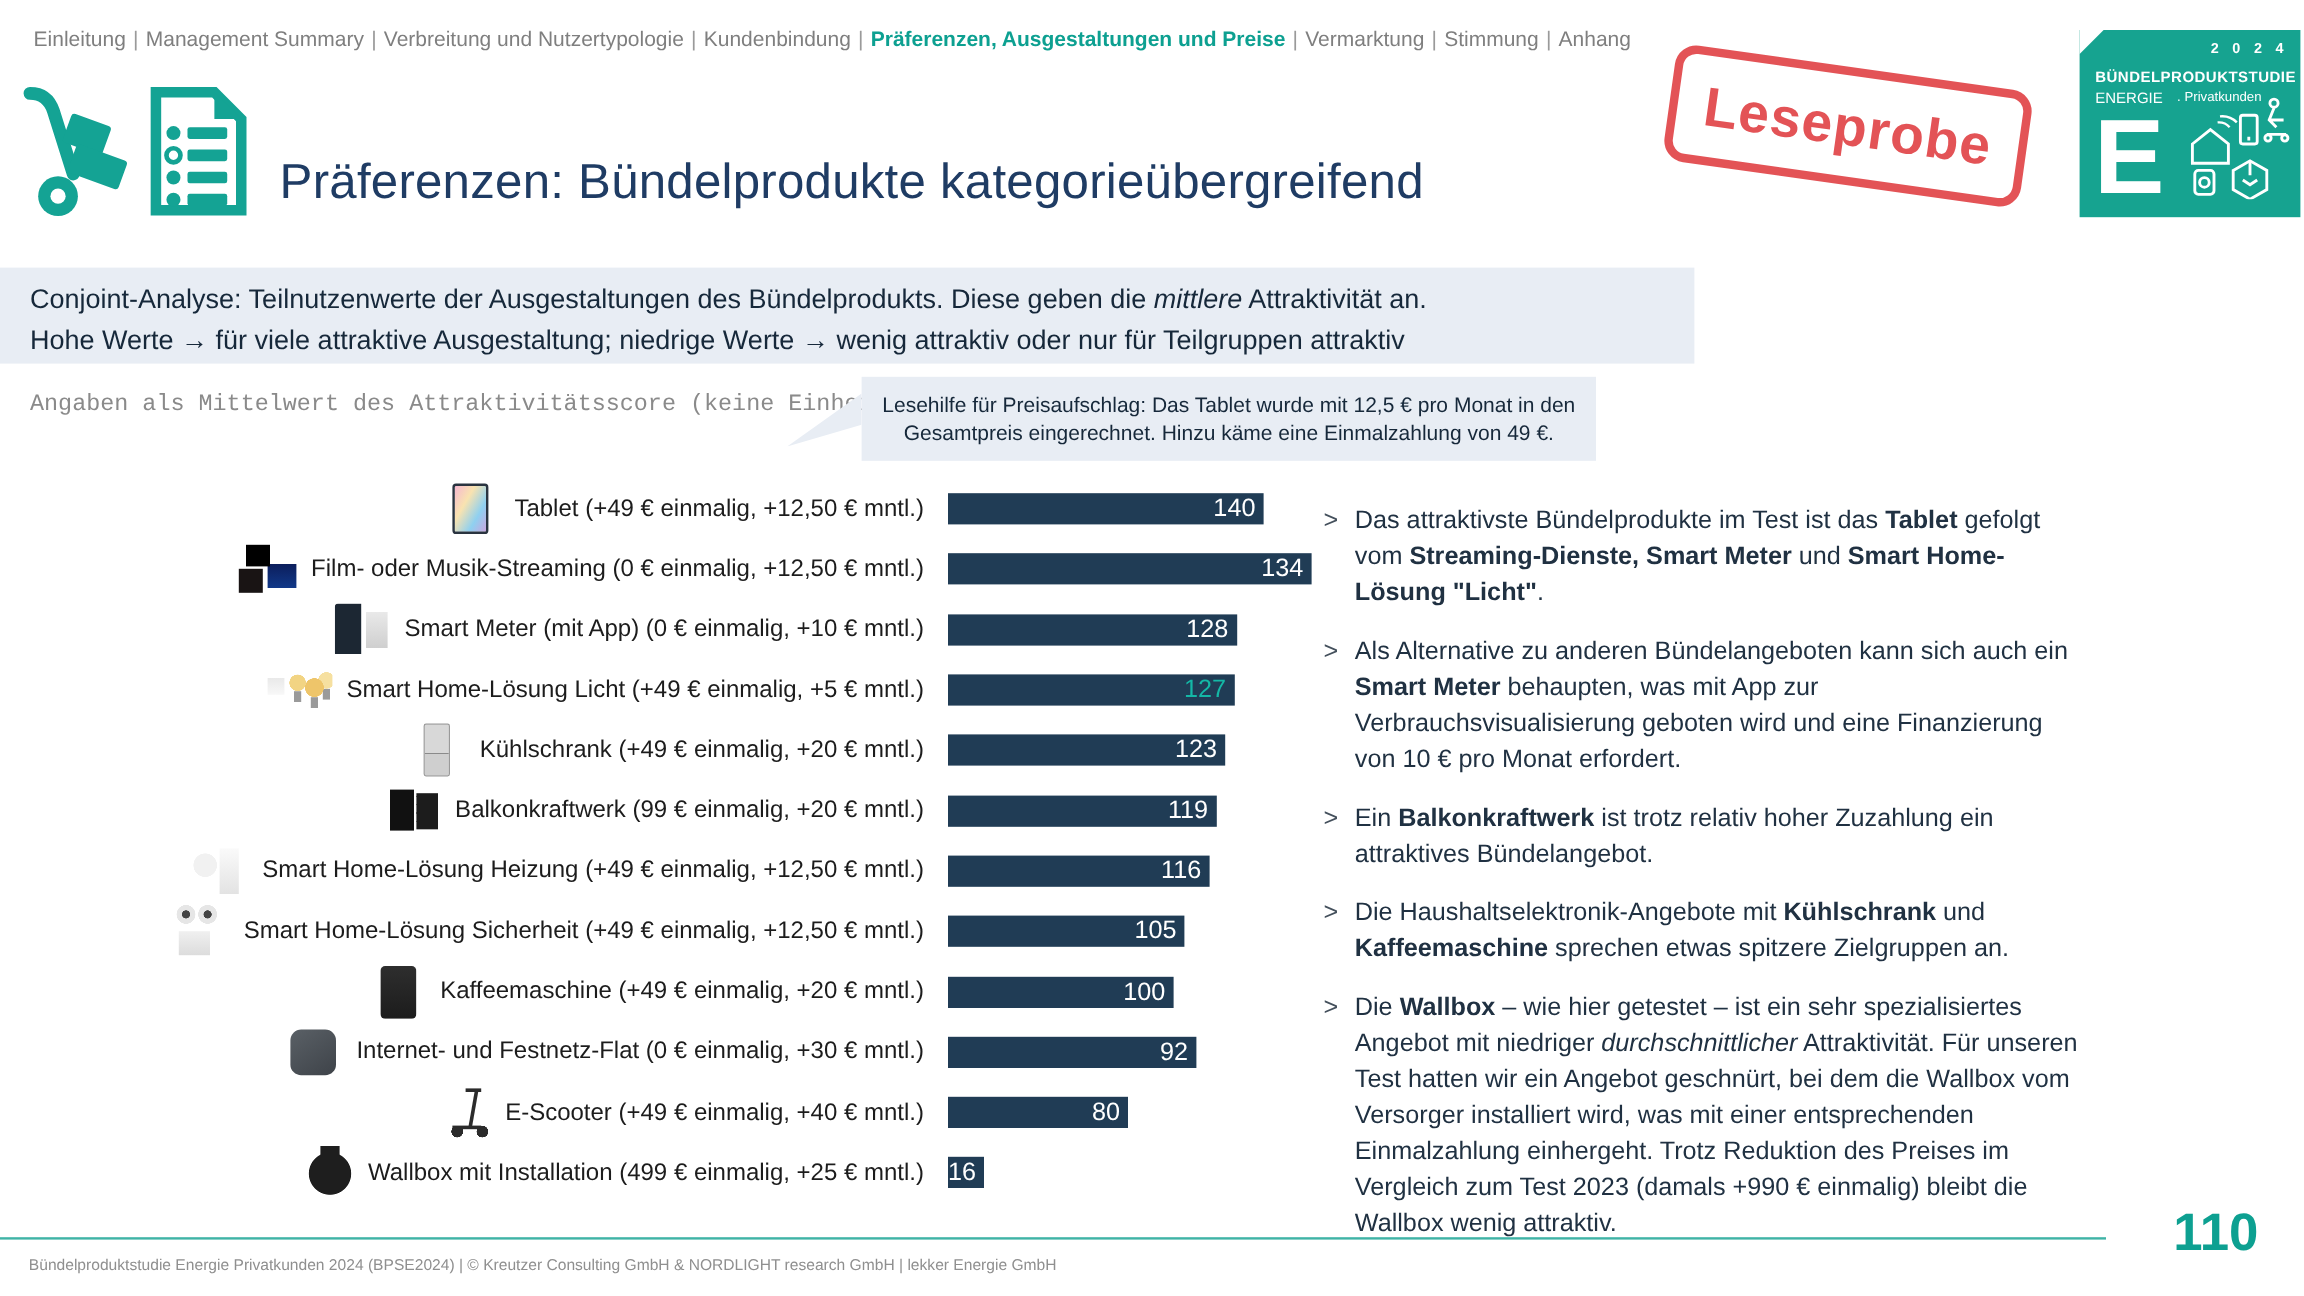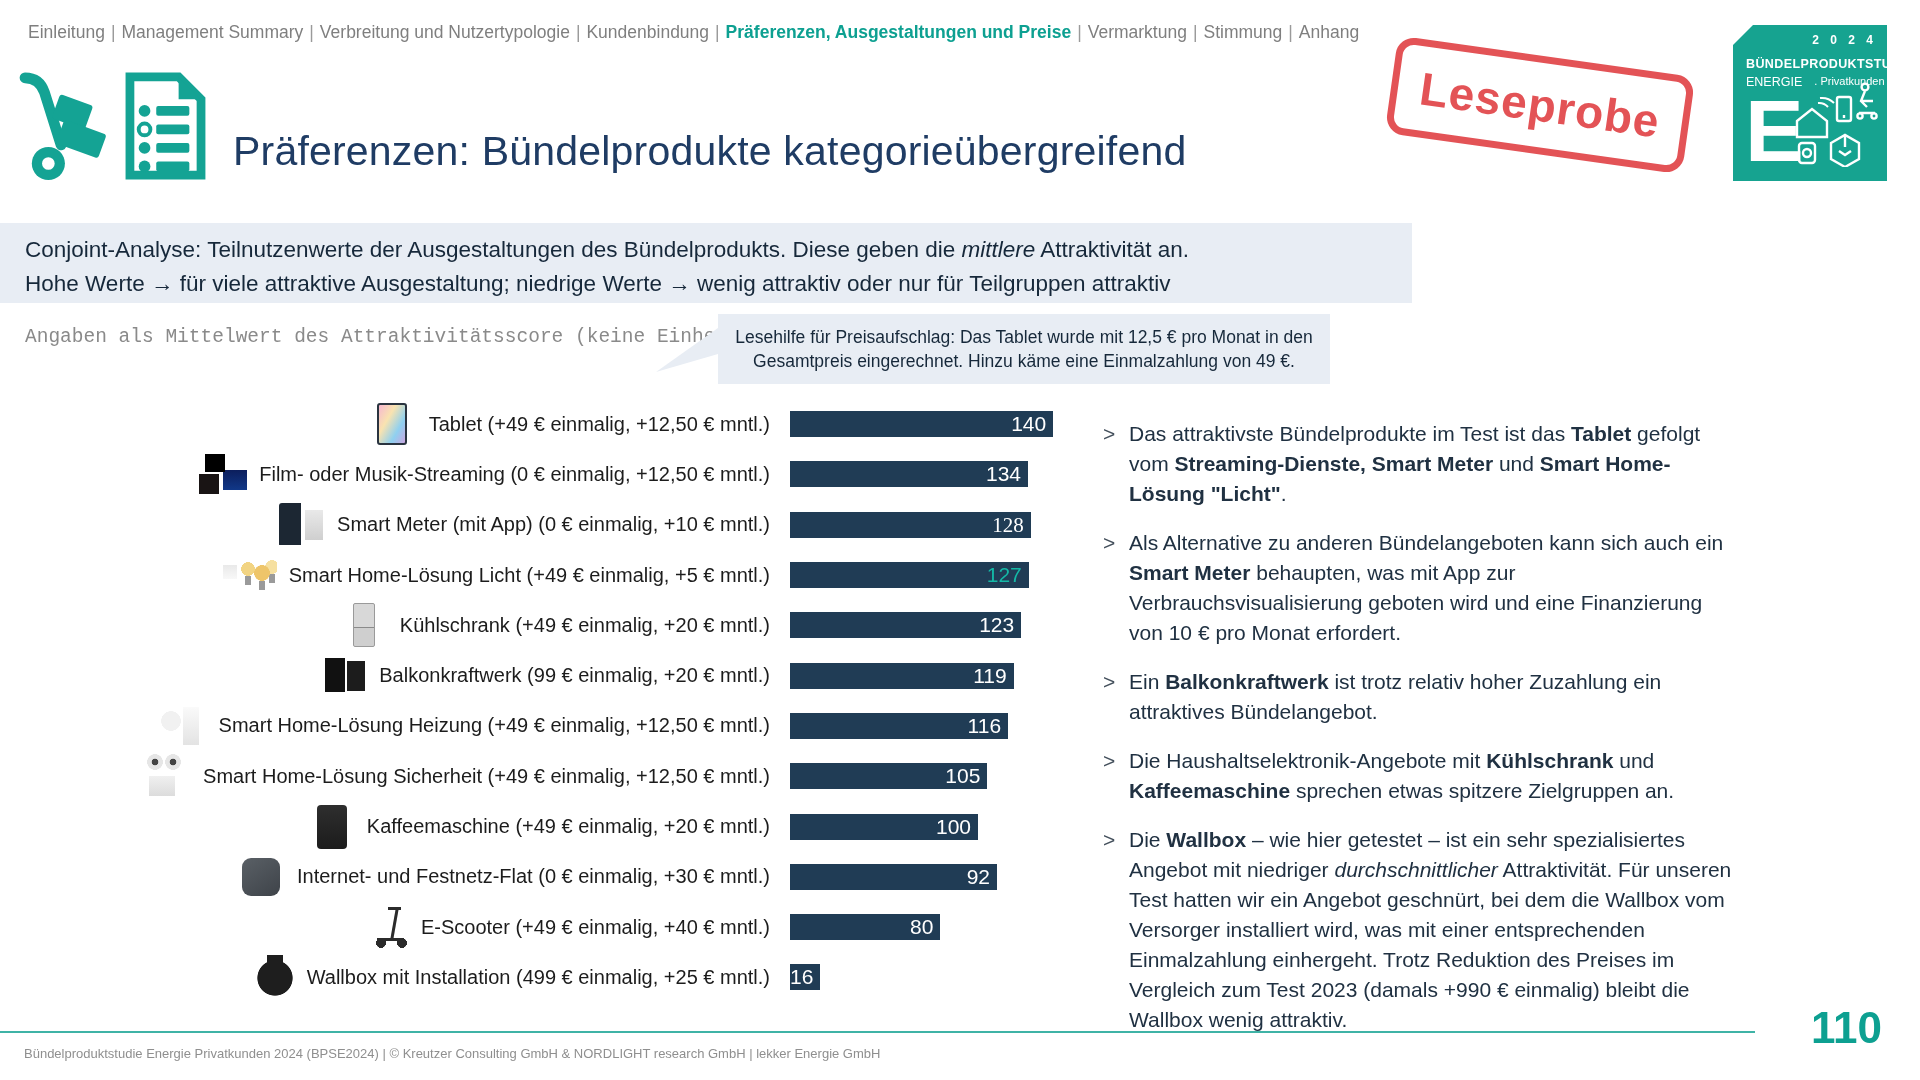--- a/index.html
+++ b/index.html
@@ -19,21 +19,21 @@
 
   
   .title{position:absolute;left:233px;top:128px;font-size:41px;color:#1f3c64;letter-spacing:0.2px;}
 
   
   .stamp{position:absolute;left:1390px;top:56px;width:286px;height:84px;
          border:7px solid #e24a4e;border-radius:18px;display:flex;align-items:center;justify-content:center;
          transform:rotate(8deg);color:#e24a4e;font-size:46px;font-weight:700;letter-spacing:1px;opacity:.95;}
 
   
-  .logo{position:absolute;left:1733px;top:25px;width:154px;height:156px;background:#16a390;color:#fff;}
+  .logo{position:absolute;left:1733px;top:25px;width:184px;height:156px;background:#16a390;color:#fff;}
   .logo .fold{position:absolute;left:0;top:0;width:0;height:0;border-top:20px solid #fff;border-right:20px solid transparent;}
   .logo .yr{position:absolute;top:8px;right:10px;font-size:12px;letter-spacing:4px;font-weight:700;}
   .logo .t1{position:absolute;top:32px;left:13px;font-size:12.5px;font-weight:700;letter-spacing:.4px;}
   .logo .t2{position:absolute;top:50px;left:13px;font-size:12.5px;display:flex;gap:12px;}
   .logo .t2 .aud{font-size:11px;}
   .logo .bigE{position:absolute;left:12px;bottom:6px;font-size:88px;font-weight:700;line-height:1;}
   .logo .licons{position:absolute;right:6px;bottom:10px;}
 
   
   .banner{position:absolute;left:0;top:223px;width:1412px;height:80px;background:#e8edf4;
@@ -231,30 +231,30 @@
         <div class="bar-zone">
           <div class="bar" style="width: 263.2px; background: rgb(32, 60, 85);"><span style="color: rgb(255, 255, 255);">140</span></div>
         </div>
       </div>
       <div class="chart-row">
         <div class="label-zone">
           <span class="prod-icon icon-streaming"></span>
           <span class="row-label">Film- oder Musik-Streaming (0 € einmalig, +12,50 € mntl.)</span>
         </div>
         <div class="bar-zone">
-          <div class="bar" style="width: 238px; background: rgb(32, 60, 85);"><span style="color: rgb(255, 255, 255);">134</span></div>
+          <div class="bar" style="width: 303px; background: rgb(32, 60, 85);"><span style="color: rgb(255, 255, 255);">134</span></div>
         </div>
       </div>
       <div class="chart-row">
         <div class="label-zone">
           <span class="prod-icon icon-smart-meter"></span>
           <span class="row-label">Smart Meter  (mit App) (0 € einmalig, +10 € mntl.)</span>
         </div>
         <div class="bar-zone">
-          <div class="bar" style="width: 240.64px; background: rgb(32, 60, 85); font-family: Liberation Serif, serif;"><span style="color: rgb(255, 255, 255);">128</span></div>
+          <div class="bar" style="width: 240.64px; background: rgb(32, 60, 85);"><span style="color: rgb(255, 255, 255);">128</span></div>
         </div>
       </div>
       <div class="chart-row">
         <div class="label-zone">
           <span class="prod-icon icon-smart-home-light"></span>
           <span class="row-label">Smart Home-Lösung Licht  (+49 € einmalig, +5 € mntl.)</span>
         </div>
         <div class="bar-zone">
           <div class="bar" style="width: 238.76px; background: rgb(32, 60, 85);"><span style="color: #14b8a6;">127</span></div>
         </div>

